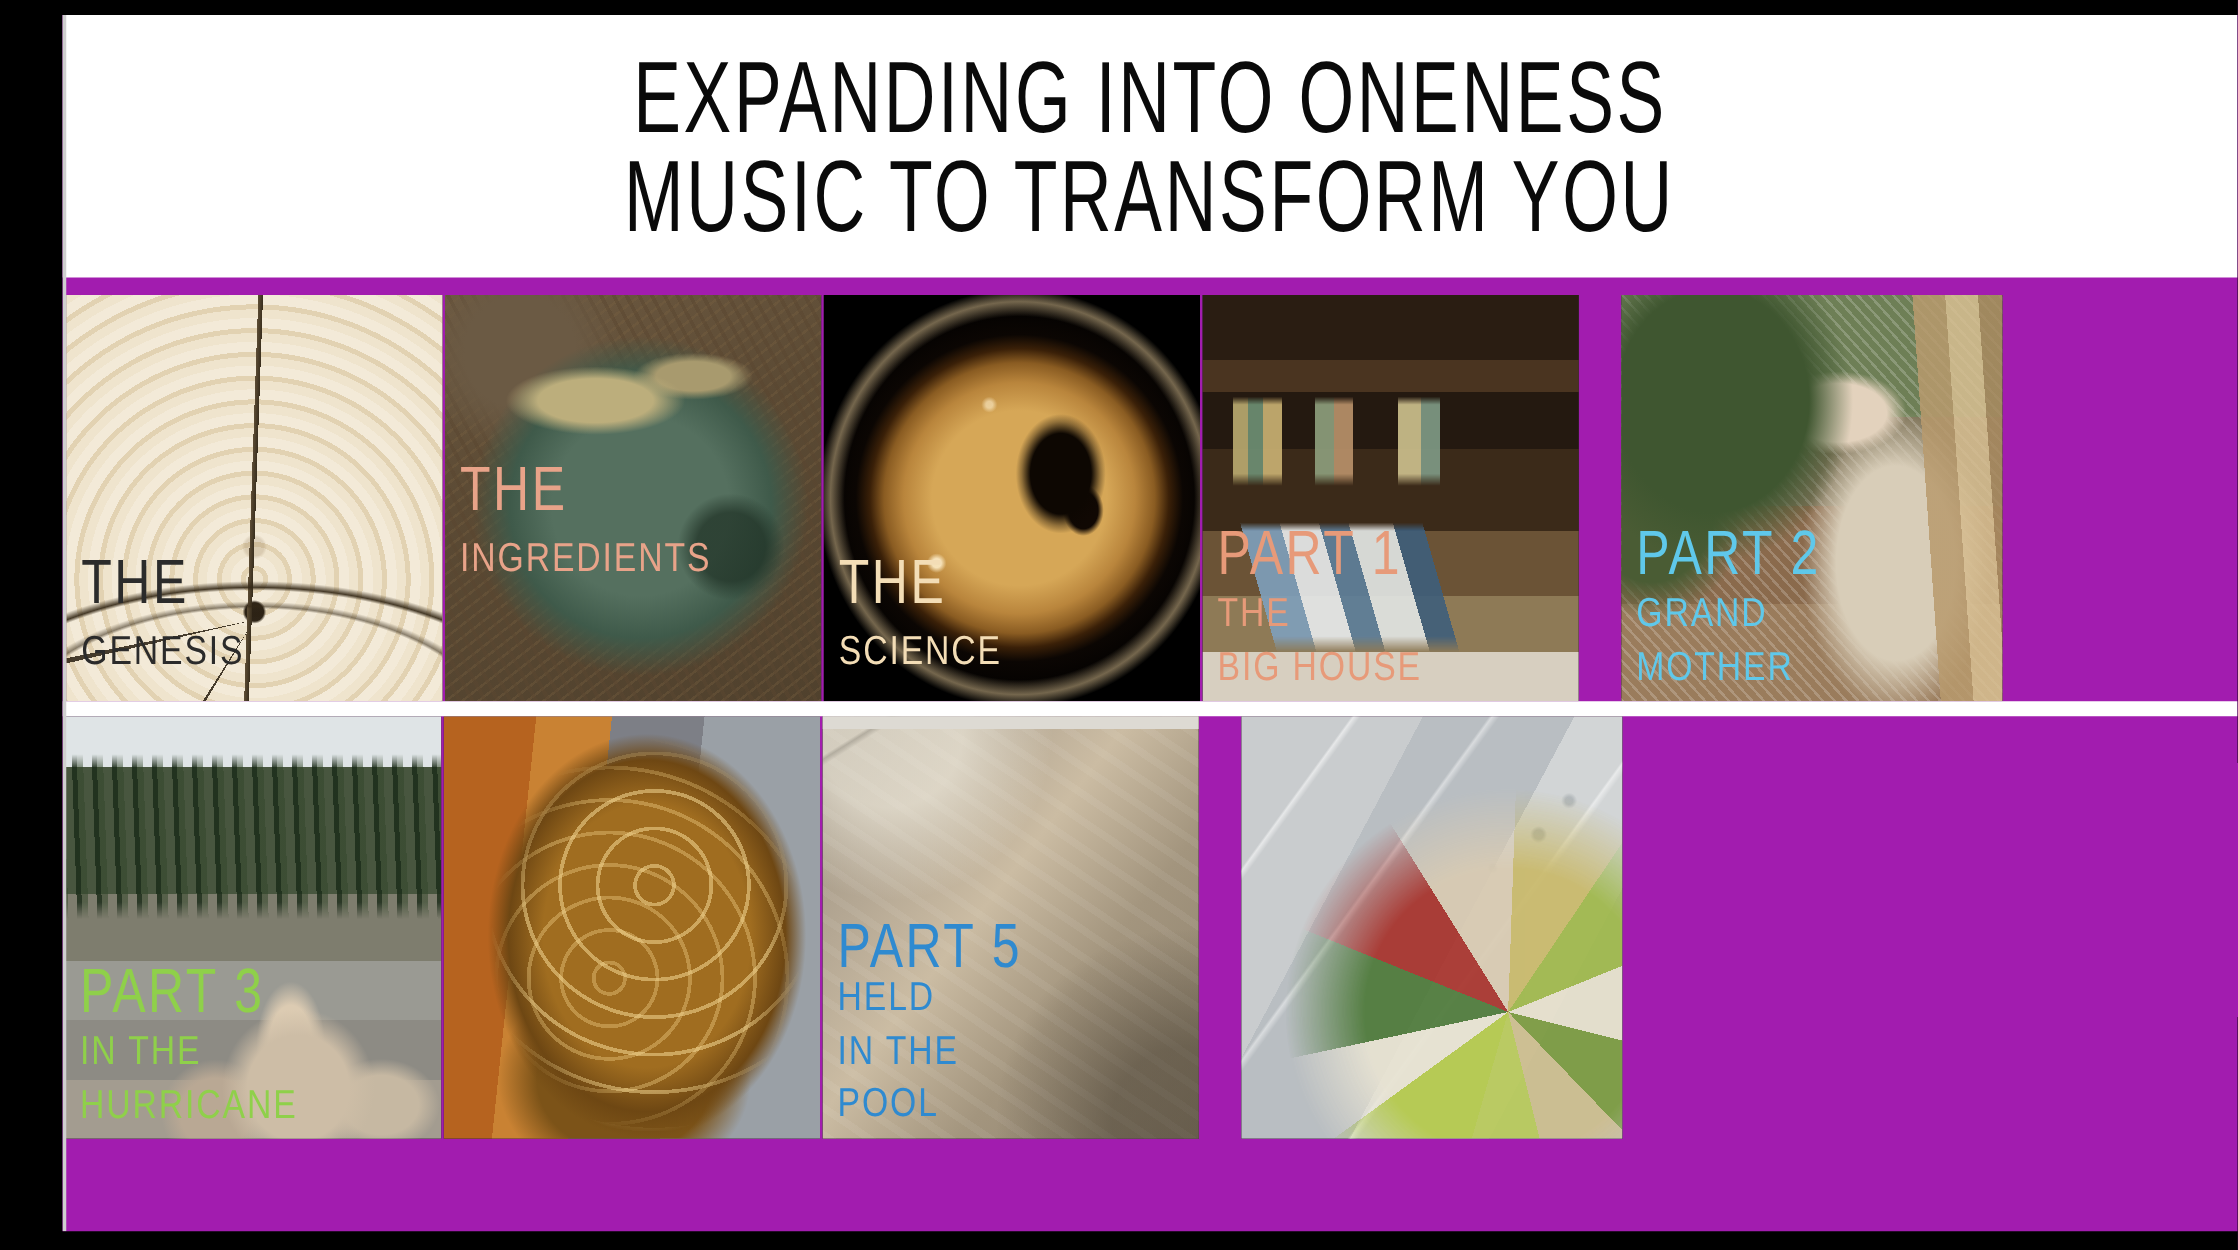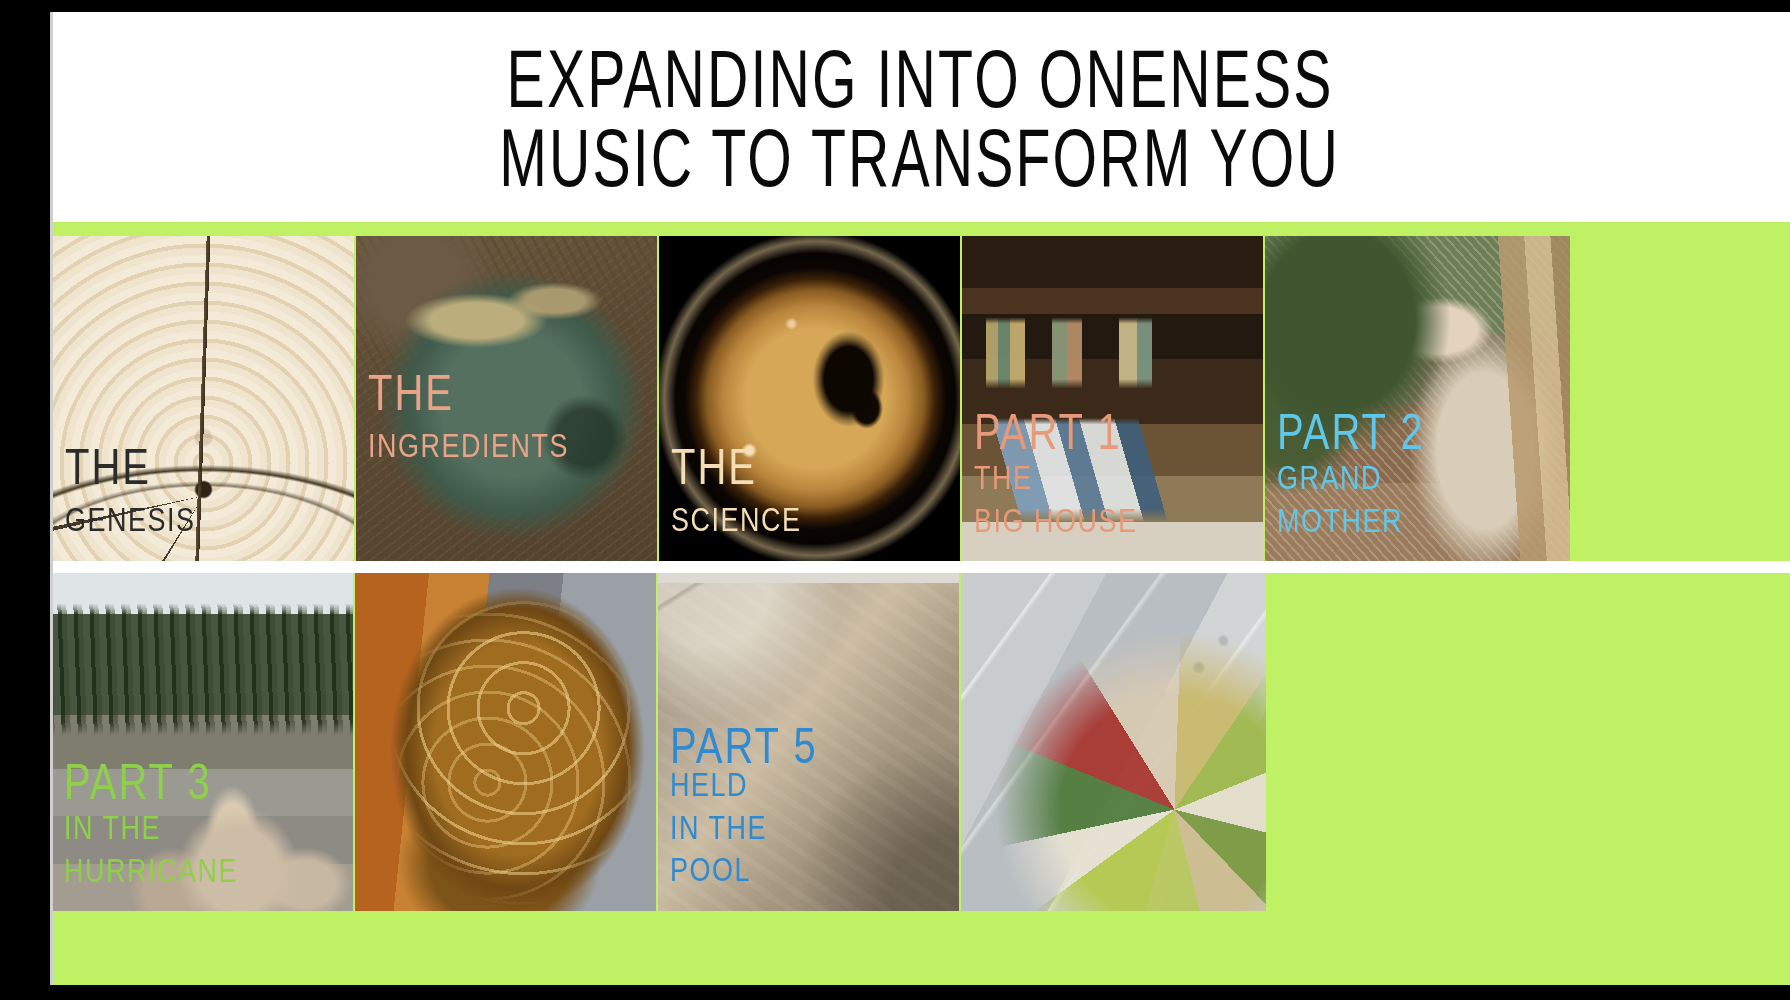--- a/index.html
+++ b/index.html
@@ -21,21 +21,21 @@
     background: #000;
   }
 
   
   #slide-surface {
     position: absolute;
     left: 50px;
     top: 12px;
     width: 1740px;
     height: 973px;
-    background: #bef264;
+    background: #a21caf;
     overflow: hidden;
   }
 
   
   #slide-surface:before {
     content: "";
     position: absolute;
     left: 0; top: 0; bottom: 0;
     width: 3px;
     background: #cfcfcf;
@@ -90,21 +90,21 @@
 
   .thumb-tile {
     position: relative;
     height: 100%;
     overflow: hidden;
     background: #222;
     flex: 0 0 auto;
   }
   
   .thumb-tile { width: 301px; margin-right: 2px; }
-  .thumb-tile:last-child { margin-right: 0; width: 305px; }
+  .thumb-tile:last-child { margin-right: 0; width: 305px; margin-left: 32px; }
 
   
   #grid-row-1 { padding-left: 3px; }
   #grid-row-2 { padding-left: 2px; }
 
   .tile-art {
     position: absolute;
     inset: 0;
     z-index: 1;
   }
@@ -138,21 +138,21 @@
     font-size: 27px;
     line-height: 1.32;
     letter-spacing: 1.5px;
     transform: scaleY(1.2);
     transform-origin: left bottom;
   }
   .tile-sub-line { display: block; white-space: nowrap; }
 
   
   .cap-mid   { bottom: 18px; }
-  .cap-low   { bottom: 18px; }
+  .cap-low   { bottom: 6px; }
   .cap-high  { bottom: 92px; }
 
   
   
   
 
   
   .art-genesis {
     background:
       radial-gradient(circle at 50% 62%, rgba(120,90,50,.18) 0 3%, transparent 4%),

